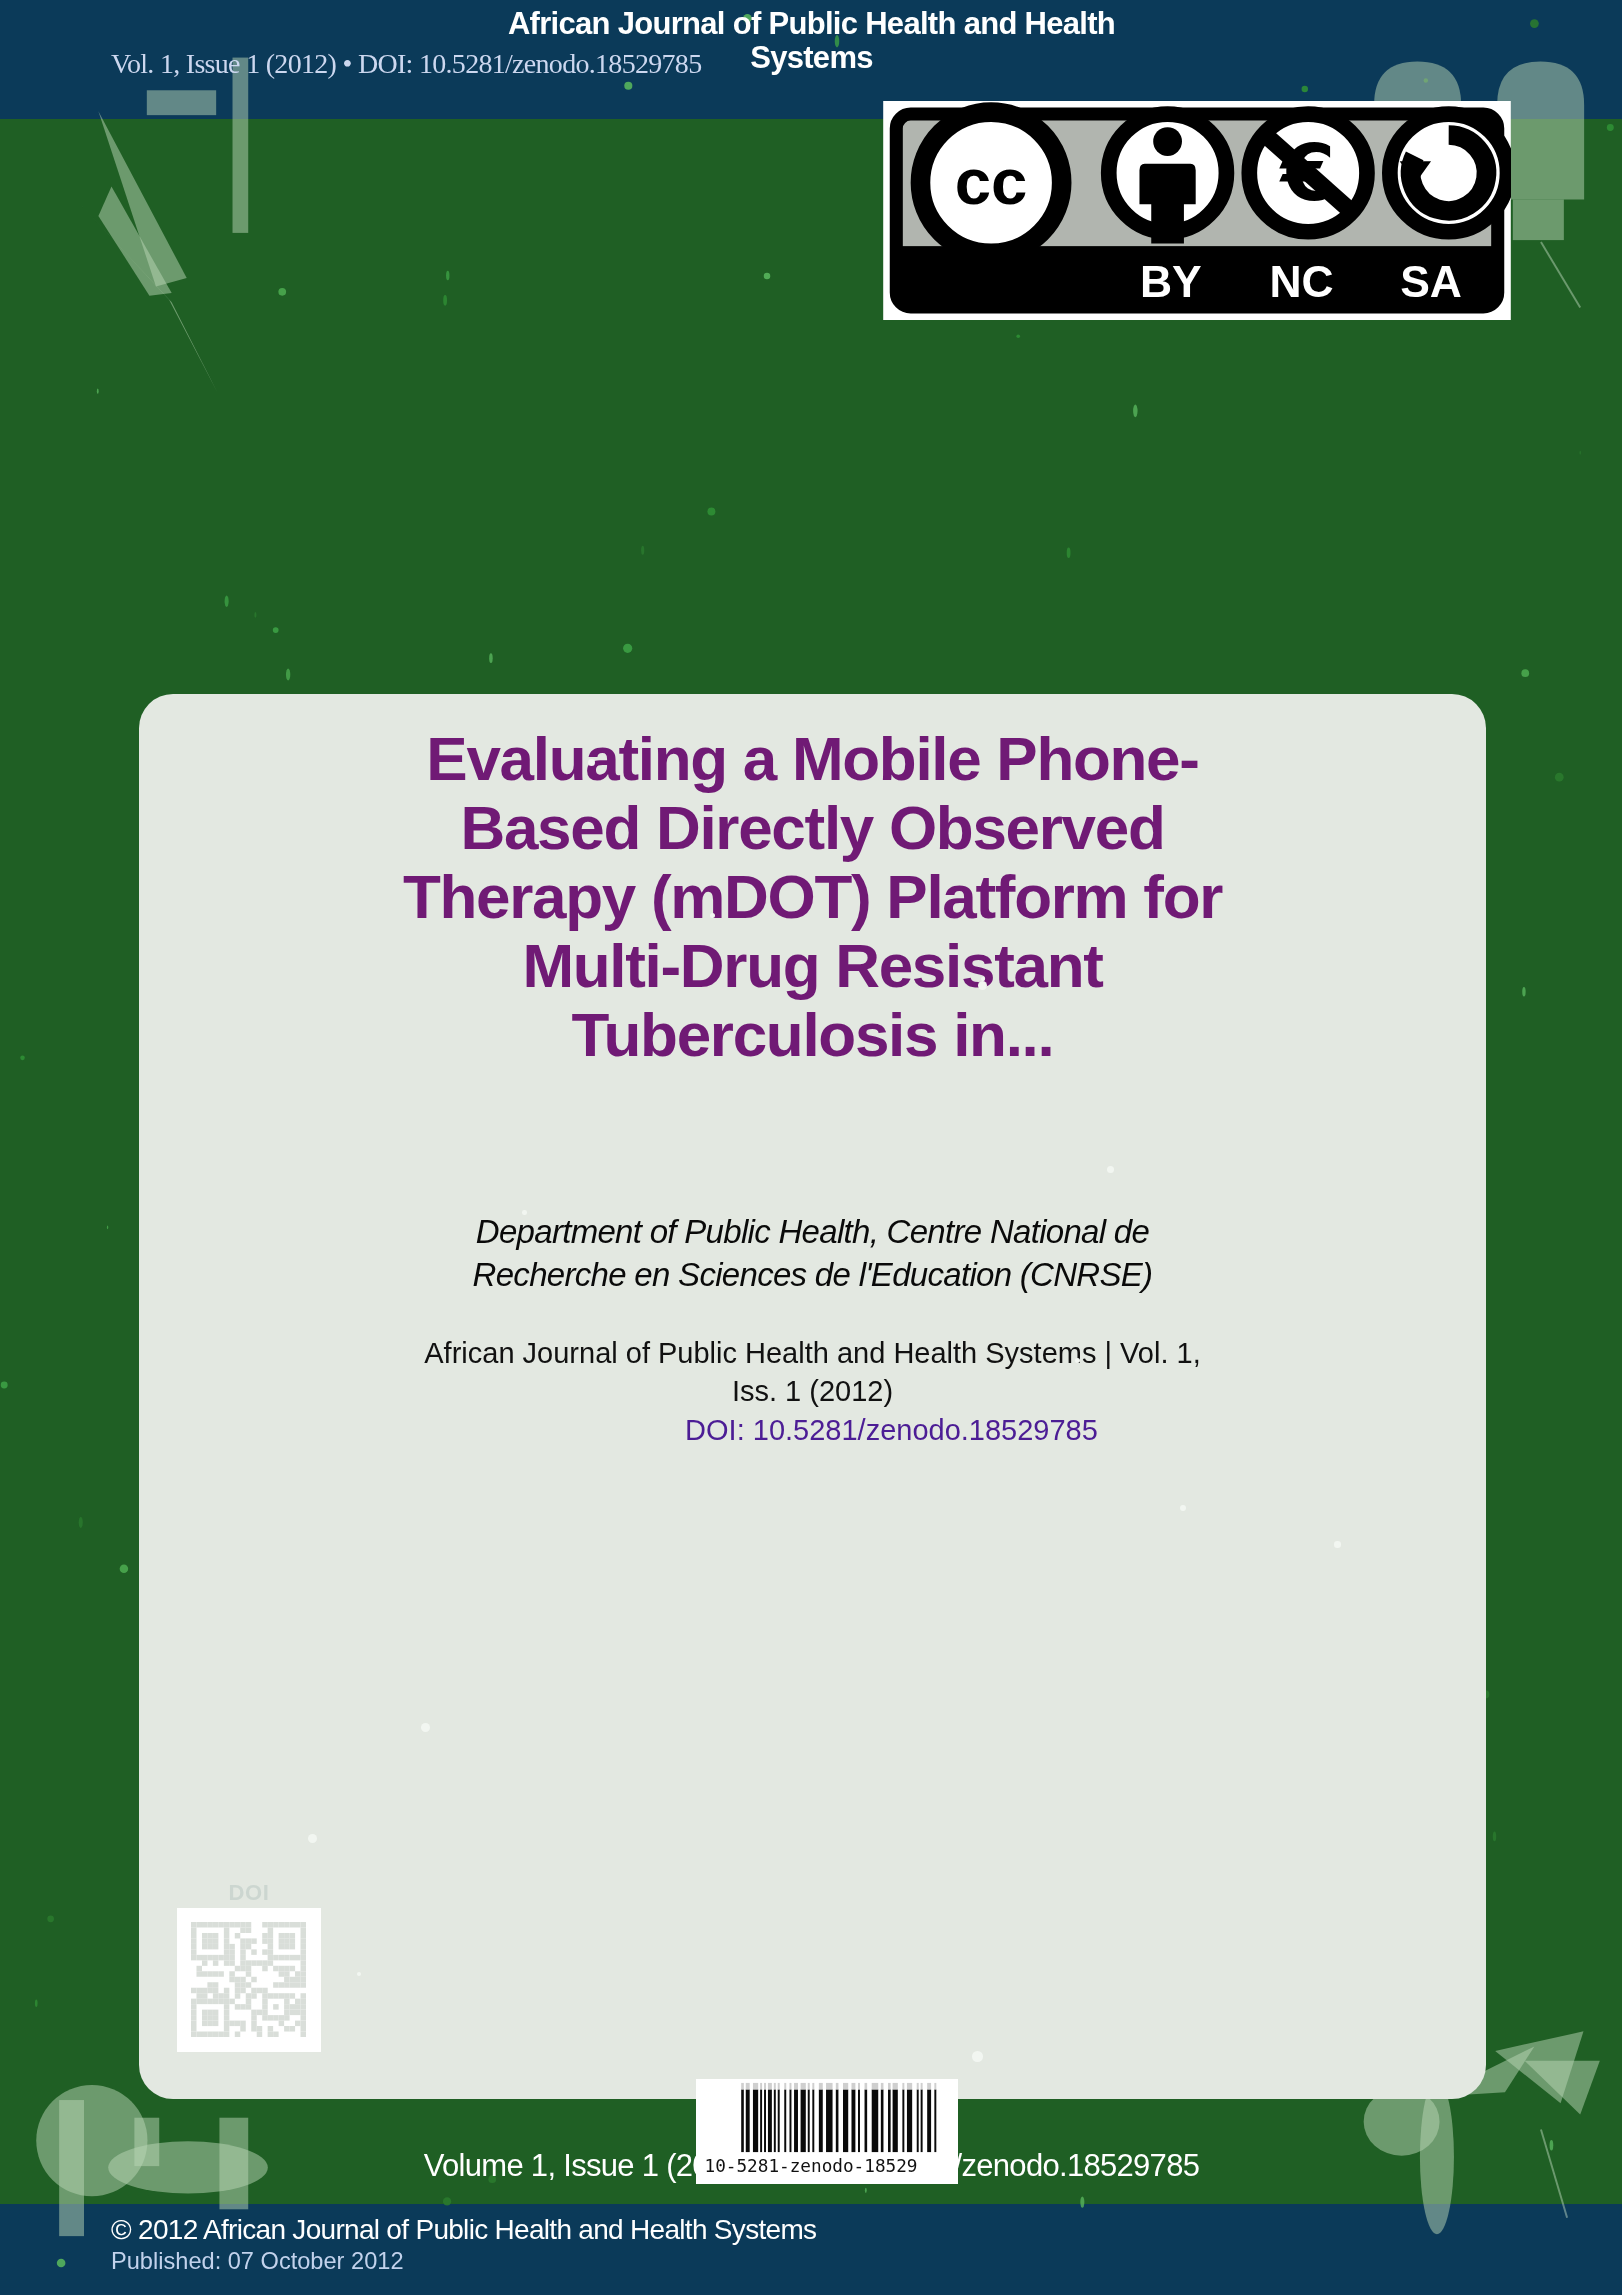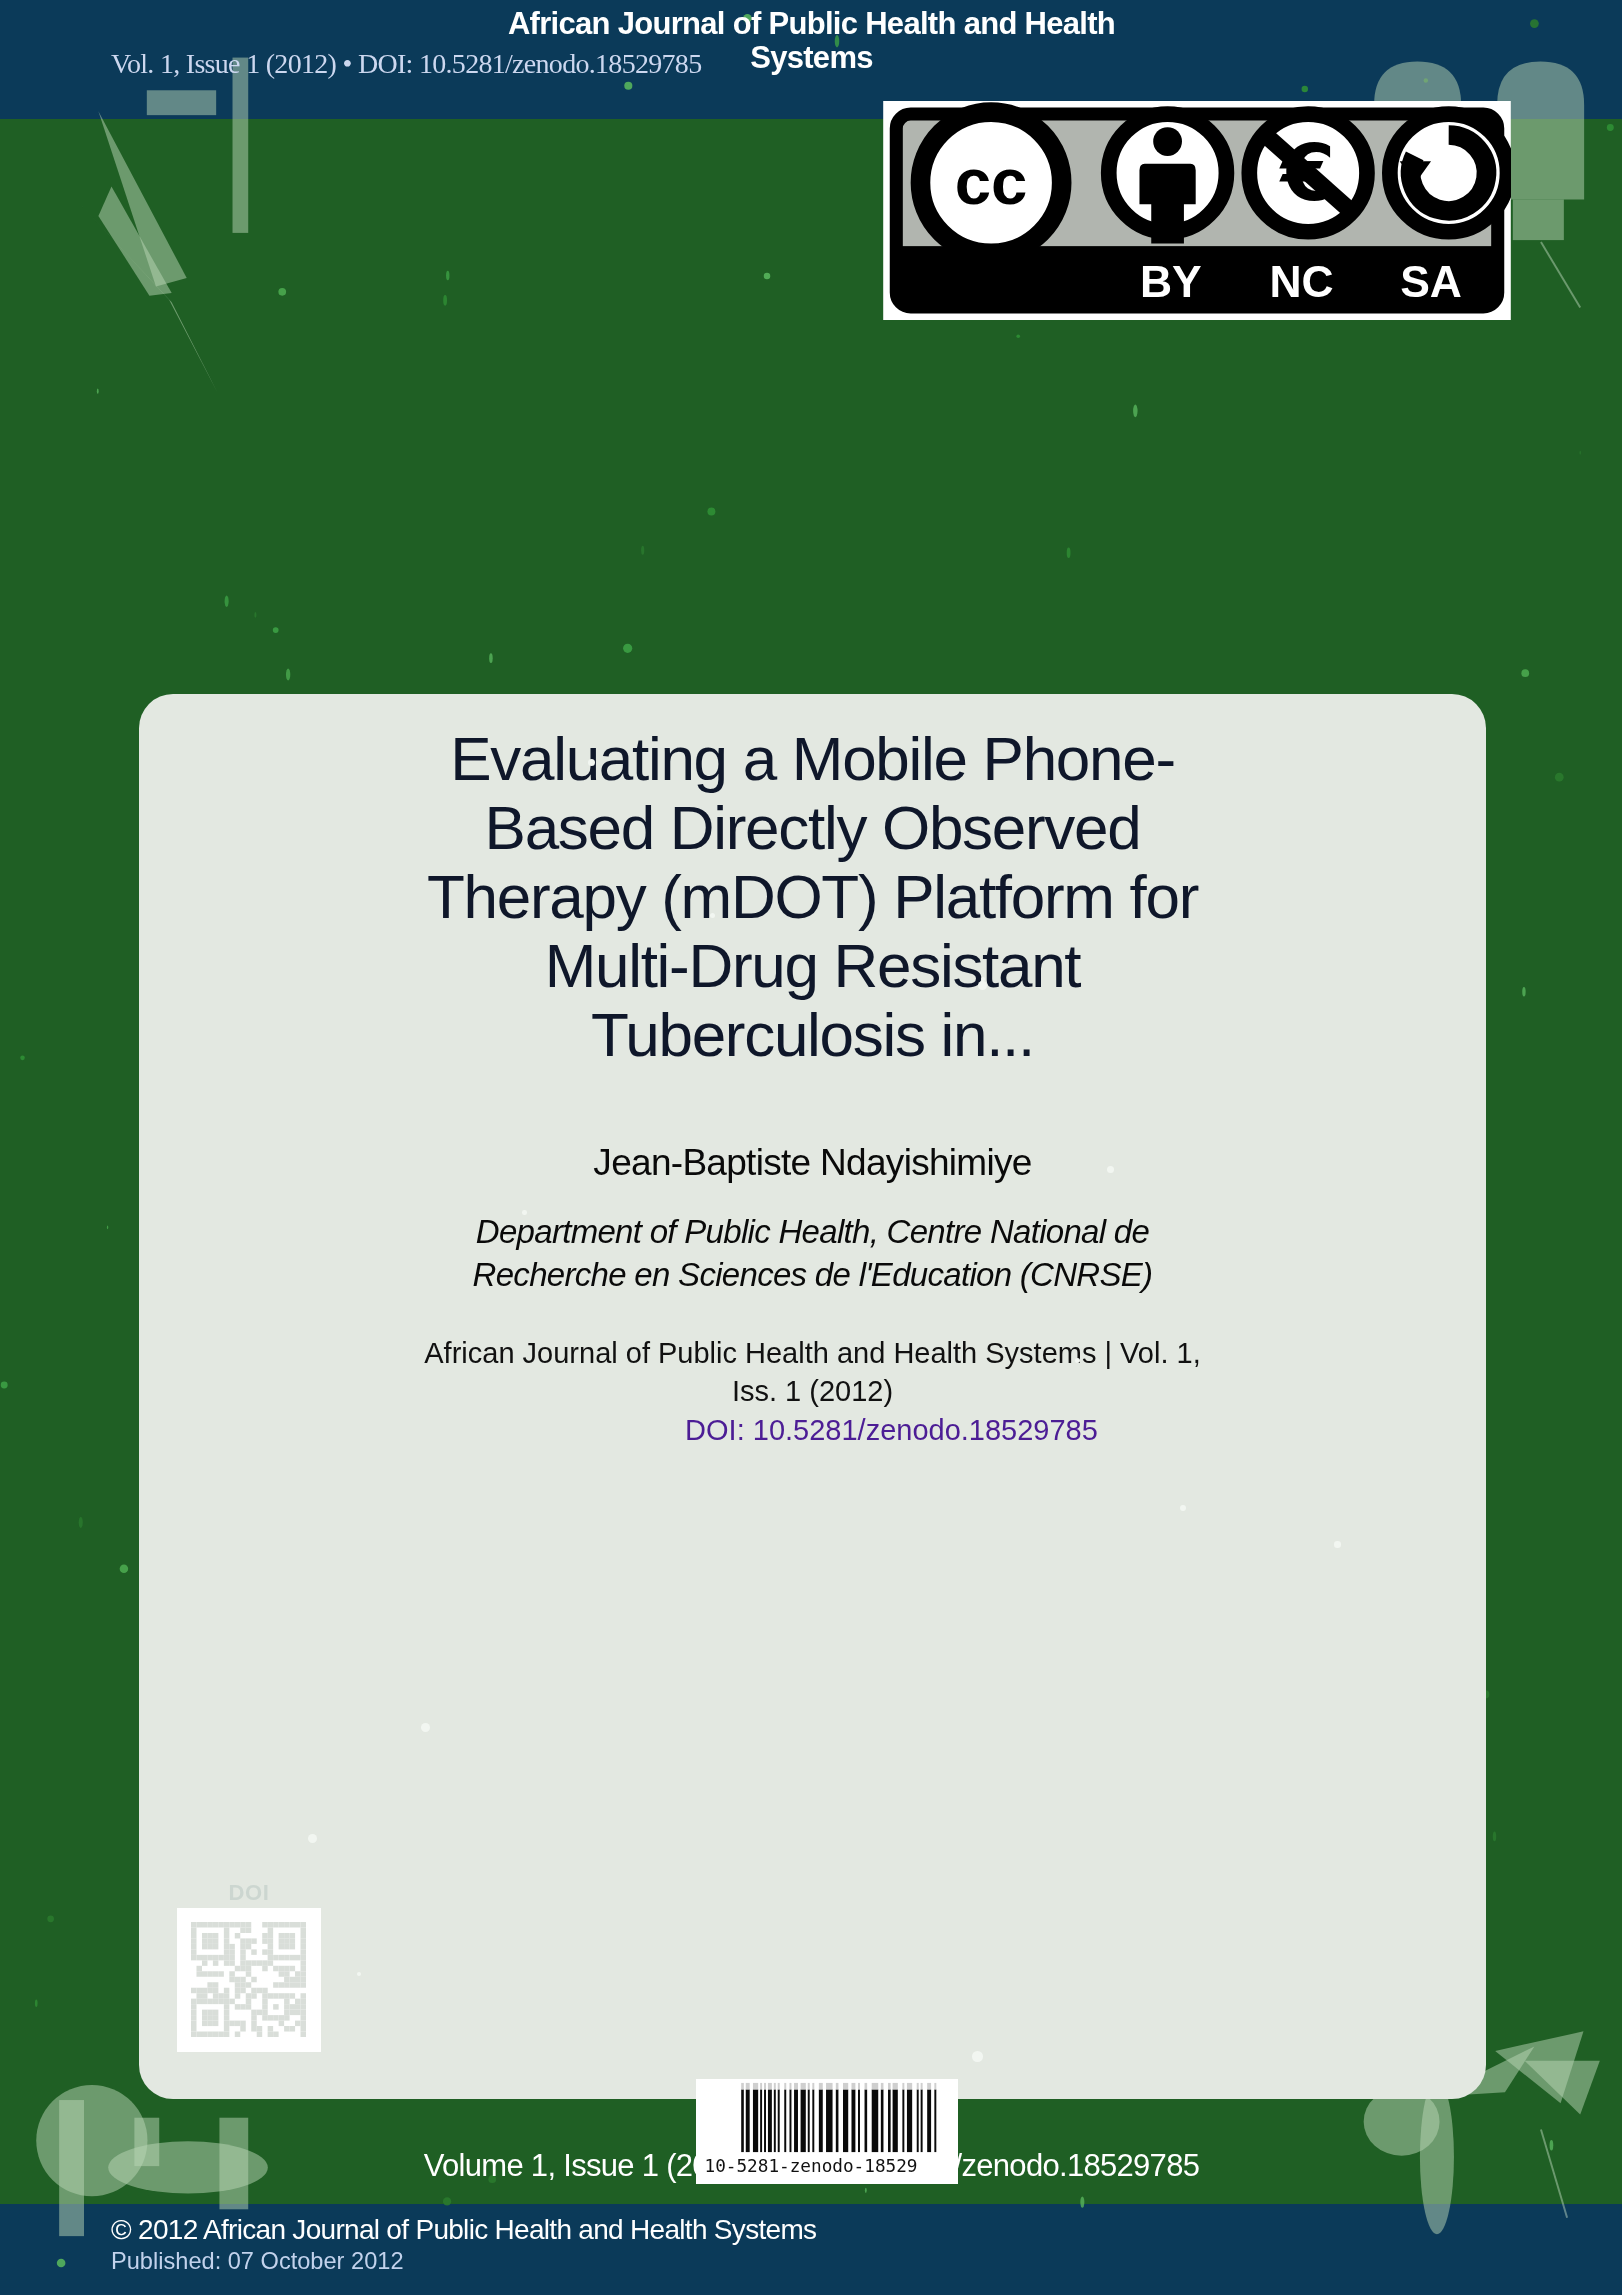--- a/index.html
+++ b/index.html
@@ -24,22 +24,22 @@
   .issue-line{
     top:48px;left:111px;color:#ccd7ef;font-size:28px;z-index:4;
     letter-spacing:-0.7px;font-stretch:condensed;font-family:Liberation Serif, serif;
   }
   
   .card{
     top:694px;left:139px;width:1347px;height:1405px;background:#e3e8e1;
     border-radius:34px;z-index:3;
   }
   .card-title{
-    top:30px;left:0;width:1347px;text-align:center;color:#0f172a;
-    font-size:62px;font-weight:normal;line-height:69px;white-space:pre-line;
+    top:30px;left:0;width:1347px;text-align:center;color:#701a75;
+    font-size:62px;font-weight:bold;line-height:69px;white-space:pre-line;
     letter-spacing:-1.3px;font-stretch:condensed;
   }
   .card-author{
     top:448px;left:0;width:1347px;text-align:center;color:#0a0a0a;
     font-size:37px;line-height:41px;font-stretch:condensed;letter-spacing:-0.7px;
   }
   .card-affiliation{
     top:516px;left:0;width:1347px;text-align:center;color:#0a0a0a;
     font-size:33px;line-height:43px;white-space:pre-line;font-stretch:condensed;letter-spacing:-0.7px;font-style:italic;
   }
@@ -253,21 +253,20 @@
     <text x="838" y="300" font-family="Liberation Sans, DejaVu Sans, sans-serif" font-size="68" font-weight="bold" text-anchor="middle" fill="#fff" id="badge-sa">SA</text>
   </svg>
 </div>
 
 <div class="abs card">
   <div class="abs card-title">Evaluating a Mobile Phone-
 Based Directly Observed
 Therapy (mDOT) Platform for
 Multi-Drug Resistant
 Tuberculosis in...</div>
-  <div class="abs card-author">Jean-Baptiste Ndayishimiye</div>
   <div class="abs card-affiliation">Department of Public Health, Centre National de
 Recherche en Sciences de l'Education (CNRSE)</div>
   <div class="abs card-journal-ref">African Journal of Public Health and Health Systems | Vol. 1,
 Iss. 1 (2012)</div>
   <div class="abs card-doi">DOI: 10.5281/zenodo.18529785</div>
   <div class="abs qr-label">DOI</div>
   <div class="abs qr-box">
     <svg id="qr-svg" width="115" height="115" viewBox="0 0 176 176">
         <rect x="0.0" y="0.0" width="8.4" height="8.4" fill="#d9ded9"></rect>
         <rect x="8.4" y="0.0" width="8.4" height="8.4" fill="#d9ded9"></rect>

